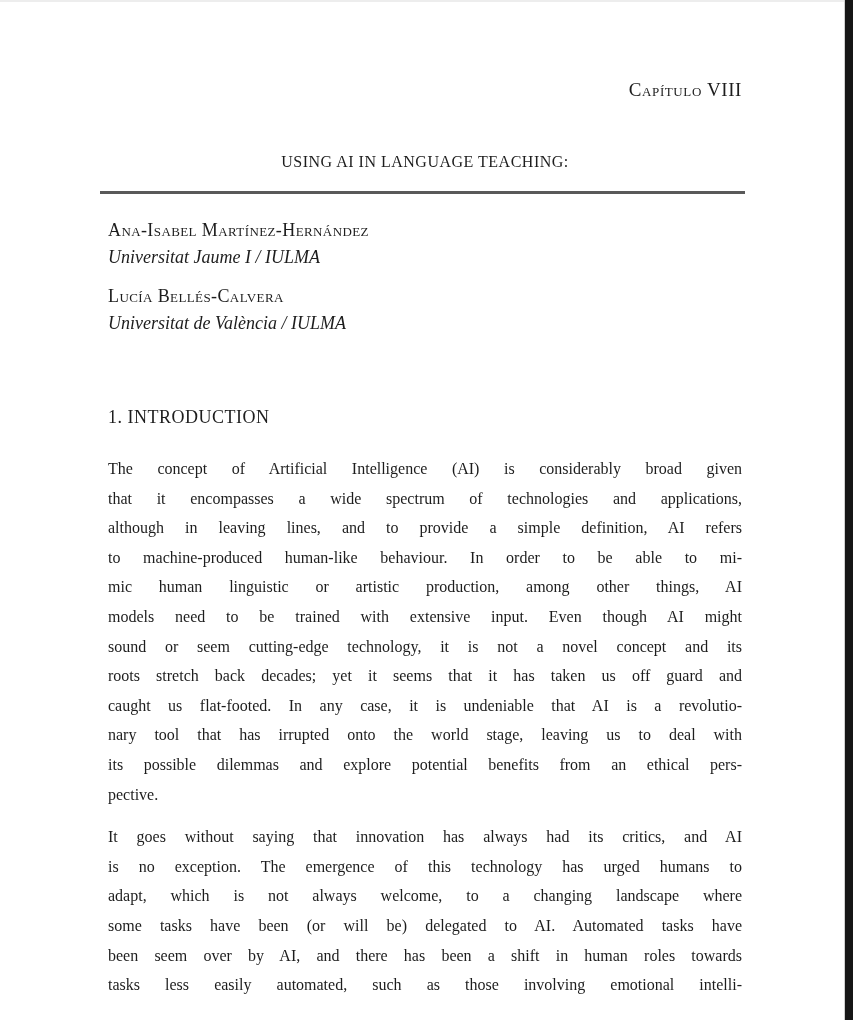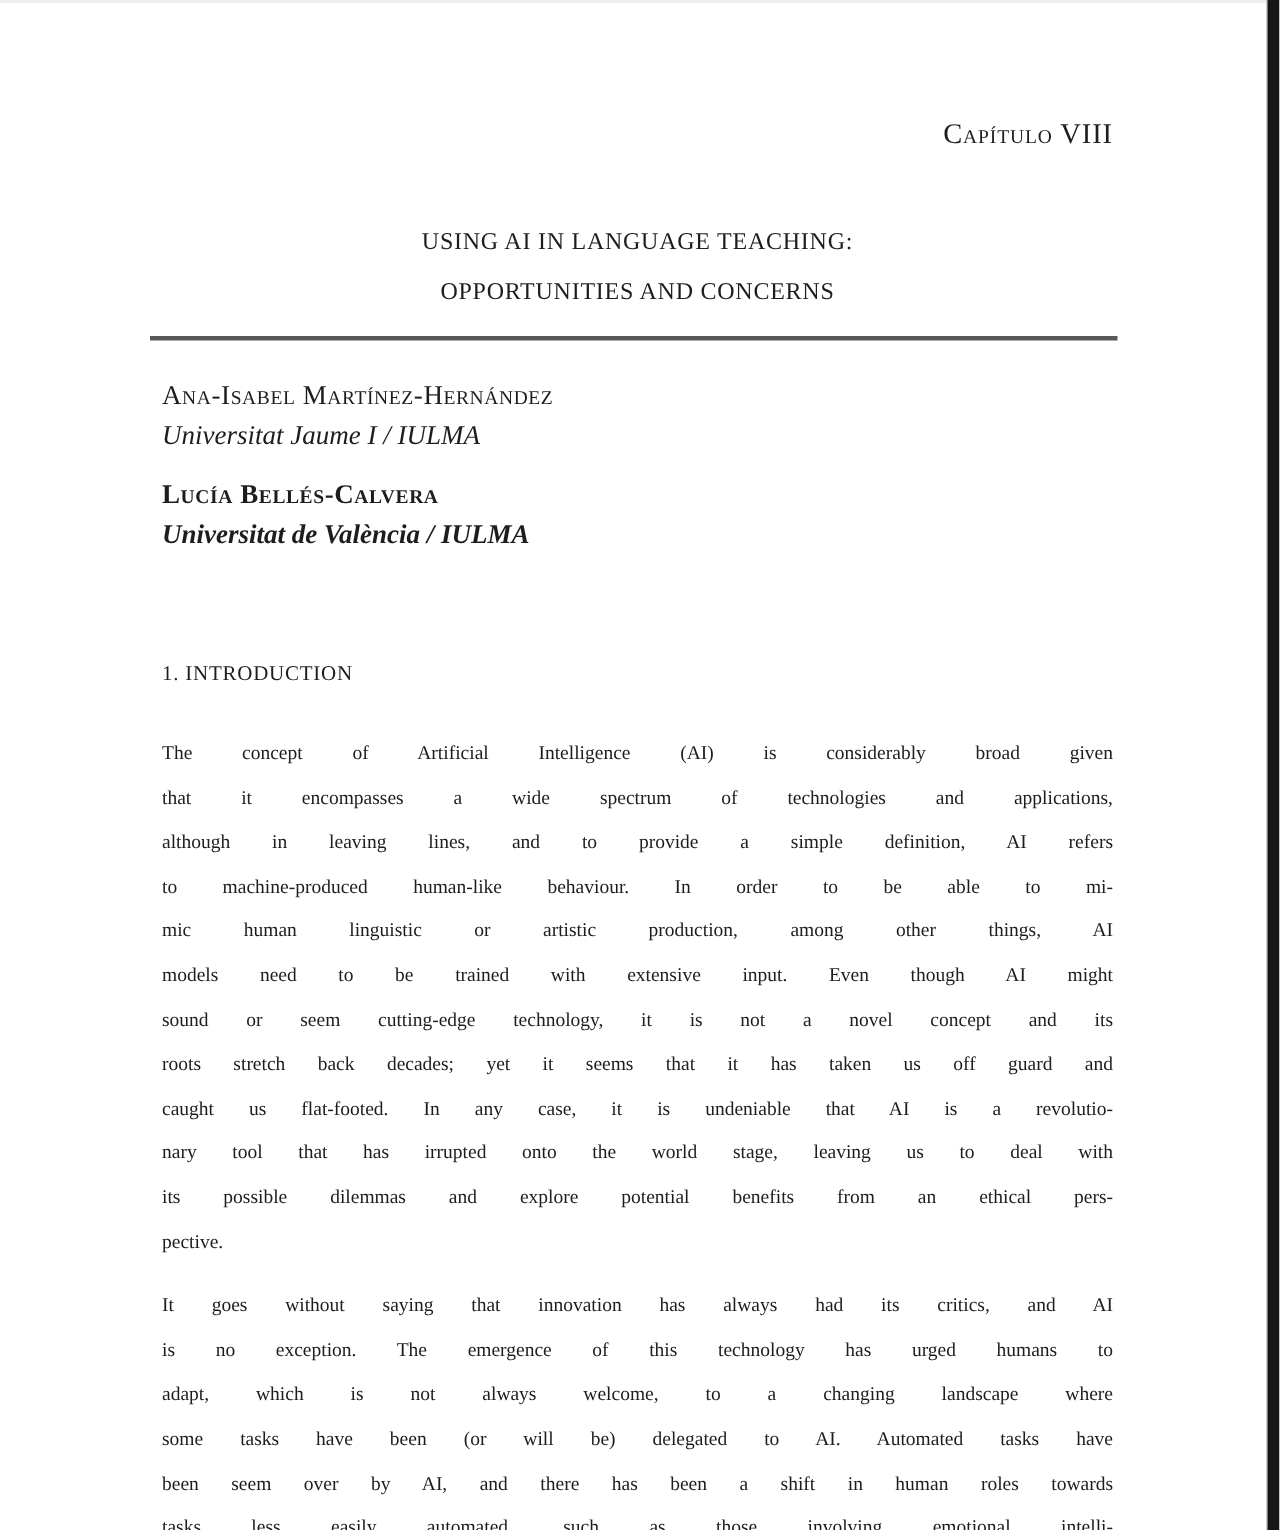--- a/index.html
+++ b/index.html
@@ -59,42 +59,42 @@
   .rule{
     border:none;
     border-top:3px solid var(--rule);
     margin:13px 0 0 -8px;
     width:645px;
   }
   .authors{
     margin-top:23px;
     text-align:left;
   }
-  .author + .author{margin-top:12px;font-weight:bold;}
+  .author + .author{margin-top:12px;}
   .author-name{
     font-variant:small-caps;
     font-size:18px;
     line-height:27px;
     letter-spacing:0.4px;
   }
   .author-affiliation{
     font-style:italic;
     font-size:18px;
     line-height:27px;
   }
   .section-heading{
     margin:68px 0 0 0;
-    font-size:14px;
+    font-size:18px;
     font-weight:normal;
     letter-spacing:0.5px;
     line-height:24px;
   }
   .para{
     margin-top:13px;
-    font-size:13px;
+    font-size:16px;
     line-height:29.6px;
   }
   .section-heading + .para{margin-top:25px;}
   .para .line{
     text-align:justify;
     text-align-last:justify;
   }
   .para .line.last{
     text-align-last:left;
   }
@@ -104,21 +104,20 @@
 
 <div class="page">
   <div class="edge-strip"></div>
 
   <div class="content">
 
     <div class="chapter-label">Capítulo VIII</div>
 
     <h1 class="title">
       <span class="title-line">USING AI IN LANGUAGE TEACHING:</span>
-      <span class="title-line">OPPORTUNITIES AND CONCERNS</span>
     </h1>
 
     <hr class="rule">
 
     <div class="authors">
       <div class="author">
         <div class="author-name">Ana-Isabel Martínez-Hernández</div>
         <div class="author-affiliation">Universitat Jaume I / IULMA</div>
       </div>
       <div class="author">

